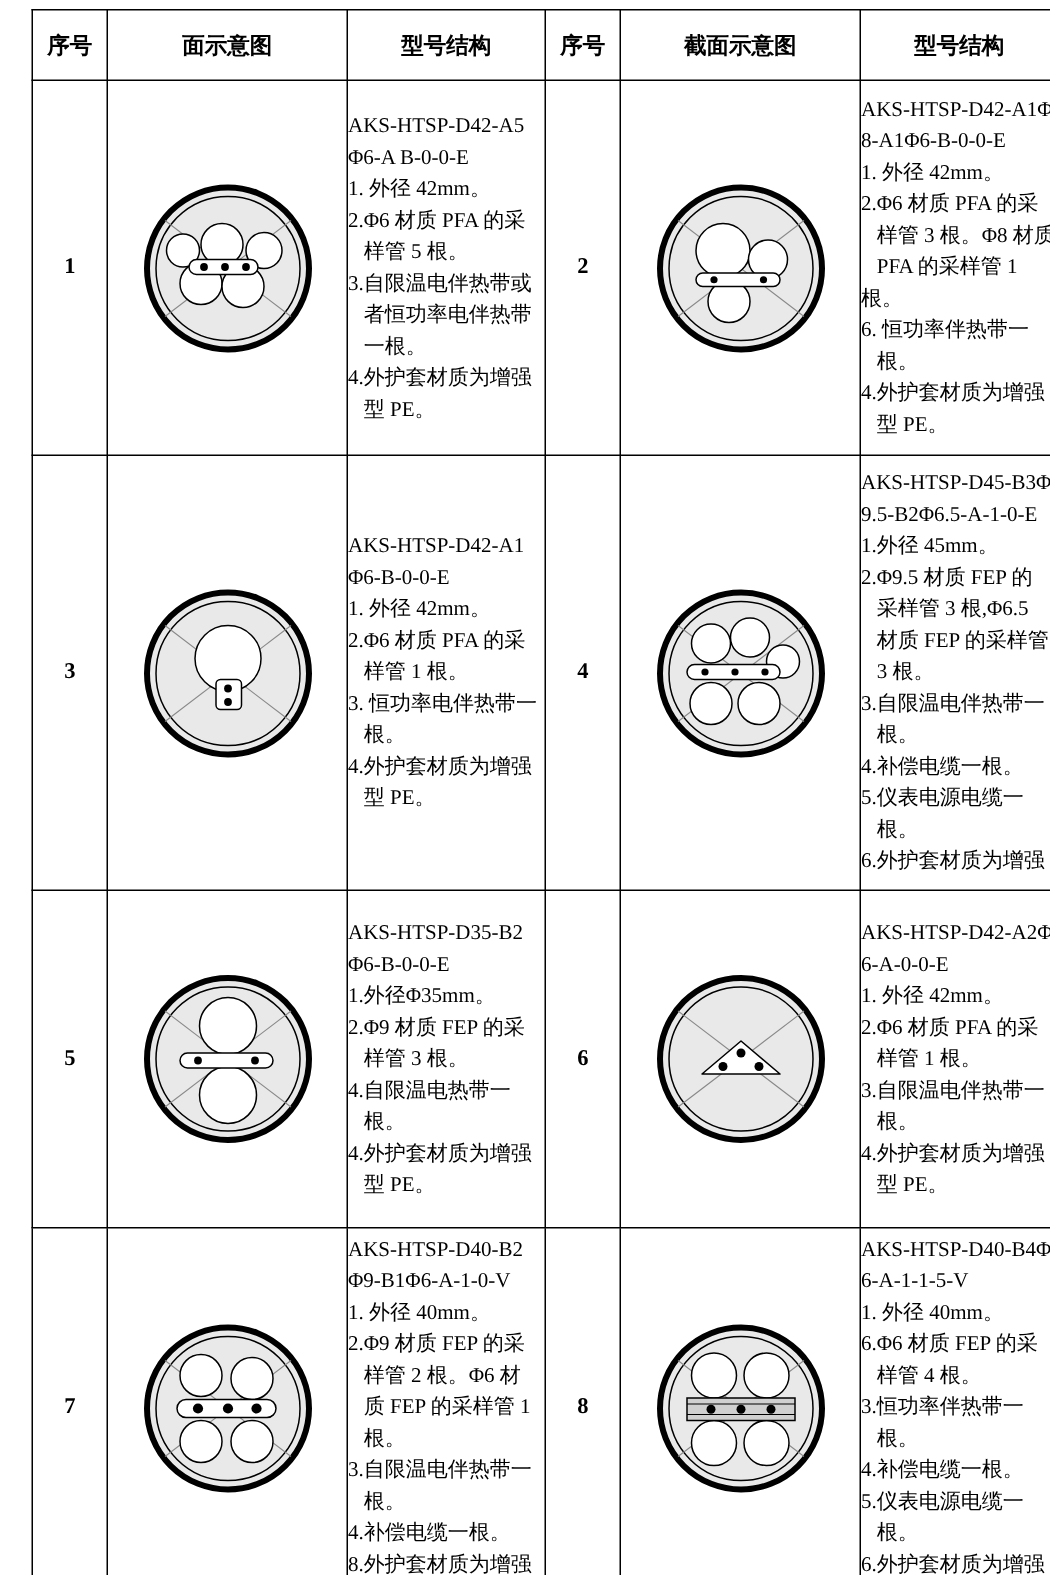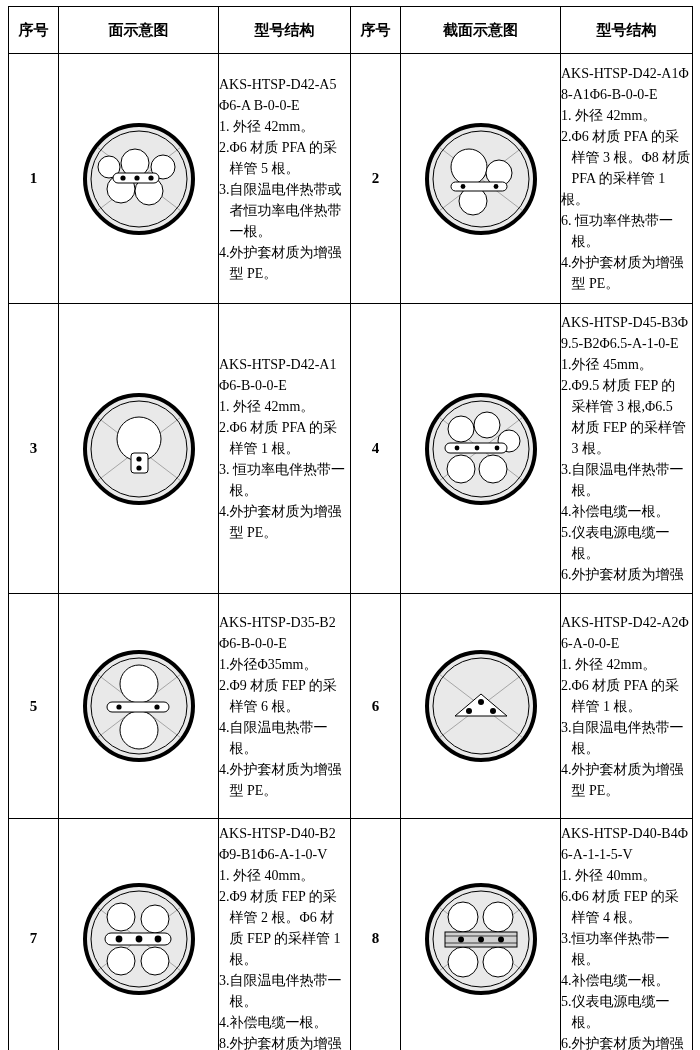--- a/index.html
+++ b/index.html
@@ -10,21 +10,21 @@
   body {
     width: 700px;
     height: 1050px;
     font-family: "Liberation Serif", serif;
     color: #000;
   }
   .sheet {
     width: 700px;
     height: 1050px;
     box-sizing: border-box;
-    padding: 6px 8px 0 8px;
+    padding: 6px 8px 0 21px;
   }
   table.spec {
     border-collapse: collapse;
     table-layout: fixed;
     width: 684px;
   }
   table.spec td, table.spec th {
     border: 1px solid #000;
     vertical-align: middle;
     padding: 0;
@@ -231,21 +231,21 @@
               <circle cx="40" cy="61" r="2.6" fill="#000"></circle>
               <circle cx="78" cy="61" r="2.6" fill="#000"></circle>
             </svg>
           </div>
         </td>
         <td class="txt-cell">
           <div class="line">AKS-HTSP-D35-B2</div>
           <div class="line">Φ6-B-0-0-E</div>
           <div class="line">1.外径Φ35mm。</div>
           <div class="line">2.Φ9 材质 FEP 的采</div>
-          <div class="line">   样管 6 根。</div>
+          <div class="line">   样管 3 根。</div>
           <div class="line">4.自限温电热带一</div>
           <div class="line">   根。</div>
           <div class="line">4.外护套材质为增强</div>
           <div class="line">   型 PE。</div>
         </td>
         <td class="no-cell">6</td>
         <td class="fig-cell">
           <div class="fig-wrap">
             <svg width="120" height="120" viewBox="0 0 120 120">
               <circle cx="60" cy="60" r="54" fill="#e9e9e9" stroke="#000" stroke-width="4"></circle>

